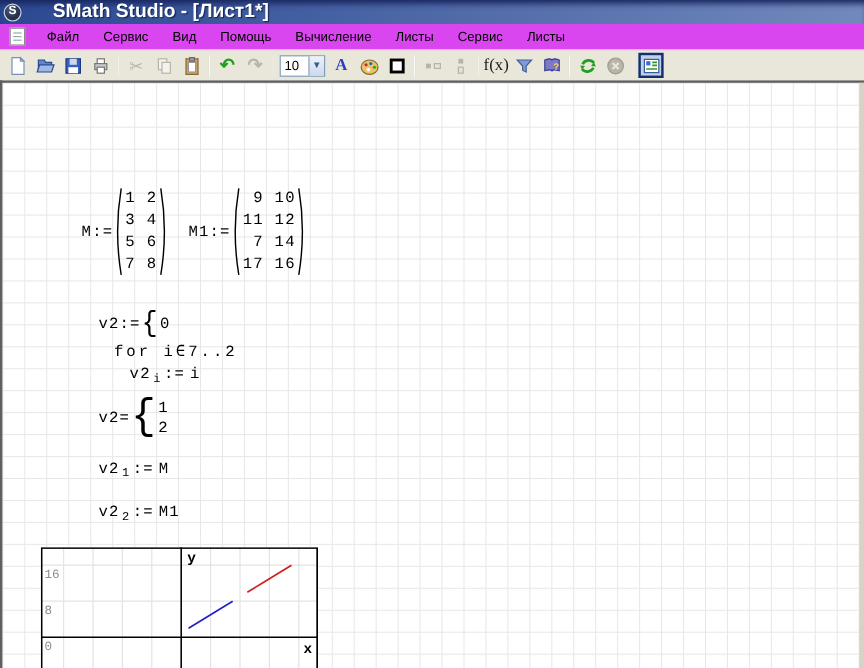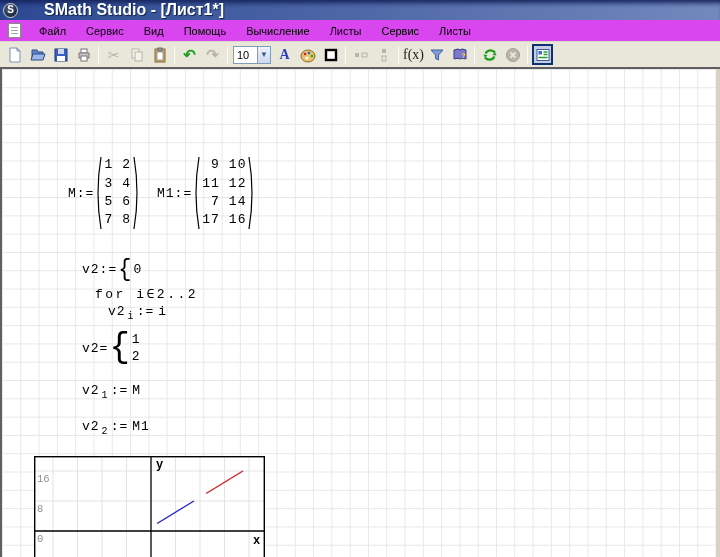--- a/index.html
+++ b/index.html
@@ -273,21 +273,21 @@
   </div>
 
   <div class="math mrow" style="left:80px; top:188px;">
     <span>v2</span>
       <span>:=</span>
       <span class="brace">{</span>
       <span>0</span>
   </div>
 
   <div class="math" style="left:93px; top:217px; letter-spacing:2.5px;">
-    <span>for i∈2..2</span>
+    <span>for i∈7..2</span>
   </div>
 
   <div class="math mrow" style="left:106px; top:235px;">
     <span>v2</span>
       <sub class="idx">i</sub>
       <span>:=</span>
       <span style="margin-left:4px">i</span>
   </div>
 
   <div class="math mrow" style="left:80px; top:260px;">

